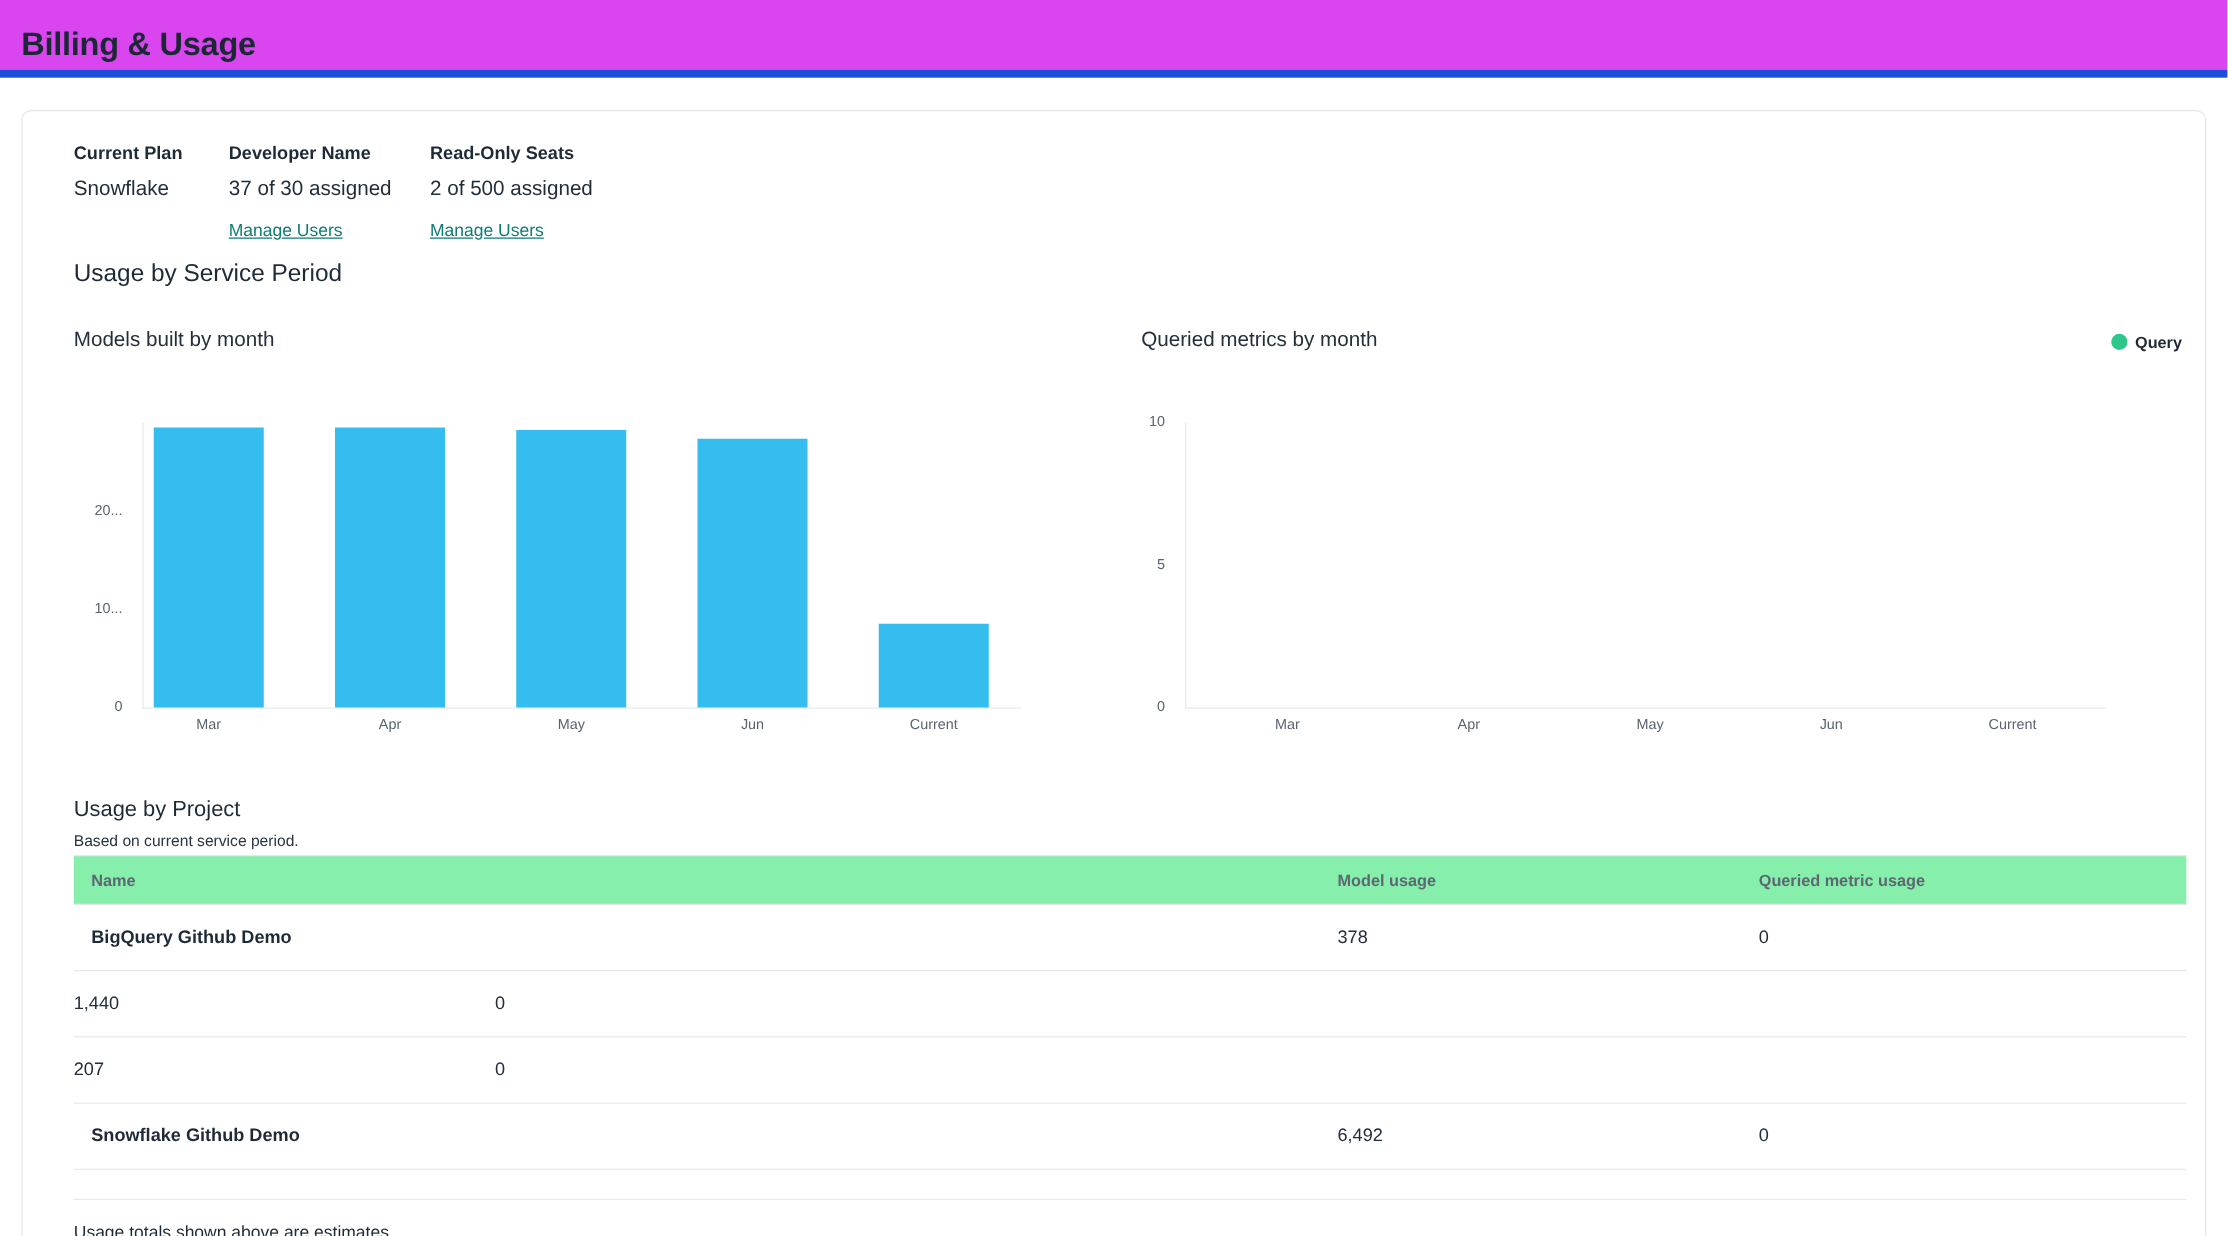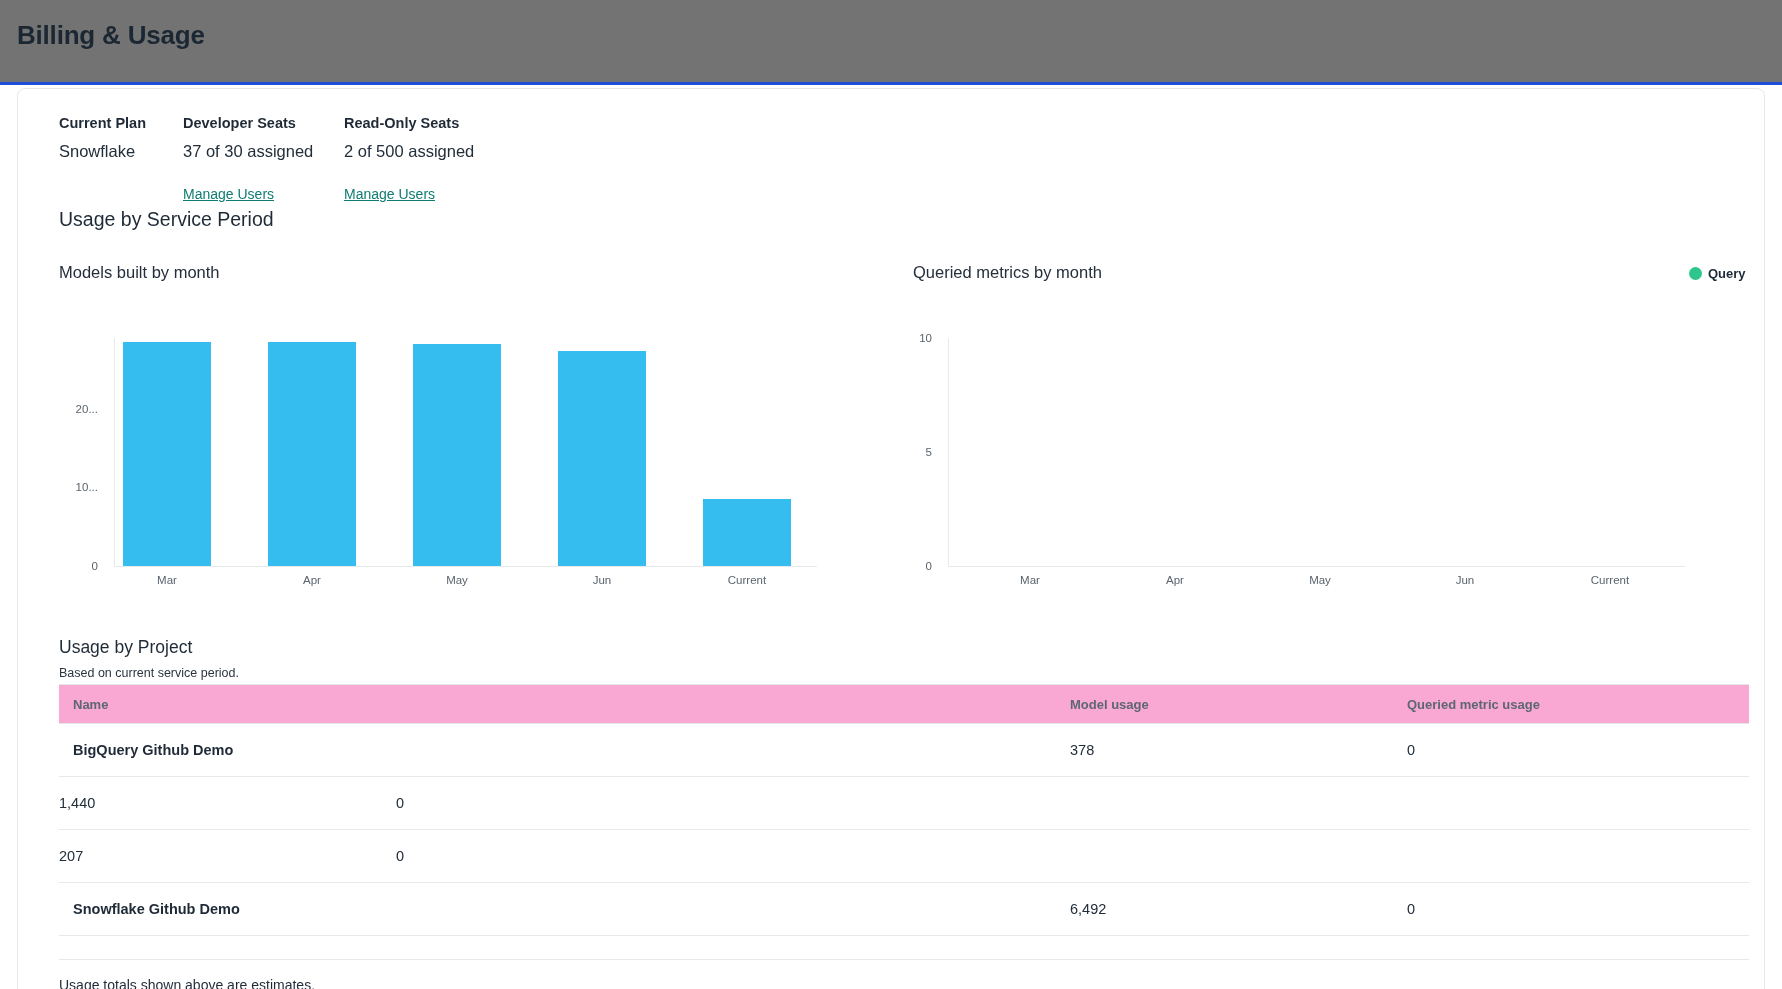--- a/index.html
+++ b/index.html
@@ -6,41 +6,41 @@
   body {
     width: 1782px; height: 989px; overflow: hidden;
     background: #ffffff;
     font-family: "Liberation Sans", sans-serif;
     color: #1f2a37;
   }
   #screen { position: relative; width: 1782px; height: 989px; overflow: hidden; }
 
   
   .page-header {
-    position: absolute; left: 0; top: 0; width: 1782px; height: 85px;
-    background: #737373; border-bottom: 3px solid #1d4ed8; box-sizing: border-box;
+    position: absolute; left: 0; top: 0; width: 1782px; height: 62px;
+    background: #d946ef; border-bottom: 6px solid #1d4ed8; box-sizing: border-box;
   }
   .page-title {
     position: absolute; left: 17px; top: 20px;
     font-size: 26px; font-weight: 700; color: #1b2733; letter-spacing: -0.2px;
   }
 
   
   .card {
     position: absolute; left: 17px; top: 88px; width: 1748px; height: 940px;
     background: #ffffff; border: 1px solid #e4e7ea; border-radius: 8px;
     box-sizing: border-box;
   }
 
   
   .plan-col { position: absolute; top: 26px; }
   .plan-col .plan-label { font-size: 14.5px; font-weight: 700; color: #1f2a37; }
   .plan-col .plan-value { margin-top: 11px; font-size: 16.5px; font-weight: 400; color: #222e3a; }
   .plan-col a.manage-link {
-    display: inline-block; margin-top: 25px; font-size: 14px; color: #0e7c72;
+    display: inline-block; margin-top: 15px; font-size: 14px; color: #0e7c72;
     text-decoration: underline;
   }
   .plan-col-0 { left: 41px; }
   .plan-col-1 { left: 165px; }
   .plan-col-2 { left: 326px; }
 
   .section-title {
     position: absolute; left: 41px; top: 119px;
     font-size: 19.5px; font-weight: 400; color: #1f2a37;
   }
@@ -70,21 +70,21 @@
     text-align: center; font-size: 11.5px; color: #5a646e;
   }
 
   
   .project-title { position: absolute; left: 41px; top: 548px; font-size: 17.5px; font-weight: 400; color: #1f2a37; text-align: right; }
   .project-subtitle { position: absolute; left: 41px; top: 577px; font-size: 12.5px; color: #2a3540; }
 
   .usage-table { position: absolute; left: 41px; top: 595px; width: 1690px; }
   .t-header {
     display: flex; height: 40px; align-items: center;
-    background: #f9a8d4; border-top: 1px solid #e5e7eb; border-bottom: 1px solid #e5e7eb;
+    background: #86efac; border-top: 1px solid #e5e7eb; border-bottom: 1px solid #e5e7eb;
     box-sizing: border-box;
   }
   .t-row {
     display: flex; height: 53px; align-items: center;
     border-bottom: 1px solid #e7e9ec; box-sizing: border-box;
   }
   .t-spacer { height: 24px; border-bottom: 1px solid #e7e9ec; box-sizing: border-box; }
   .c-name    { width: 1011px; padding-left: 14px; box-sizing: border-box; }
   .c-model   { width: 337px; }
   .c-queried { width: 328px; }
@@ -103,21 +103,21 @@
     <div class="page-title">Billing &amp; Usage</div>
   </div>
 
   <div class="card">
 
     <div class="plan-col plan-col-0">
       <div class="plan-label">Current Plan</div>
       <div class="plan-value">Snowflake</div>
     </div>
     <div class="plan-col plan-col-1">
-      <div class="plan-label">Developer Seats</div>
+      <div class="plan-label">Developer Name</div>
       <div class="plan-value">37 of 30 assigned</div>
       <a href="#" class="manage-link">Manage Users</a>
     </div>
     <div class="plan-col plan-col-2">
       <div class="plan-label">Read-Only Seats</div>
       <div class="plan-value">2 of 500 assigned</div>
       <a href="#" class="manage-link">Manage Users</a>
     </div>
 
     <div class="section-title">Usage by Service Period</div>

